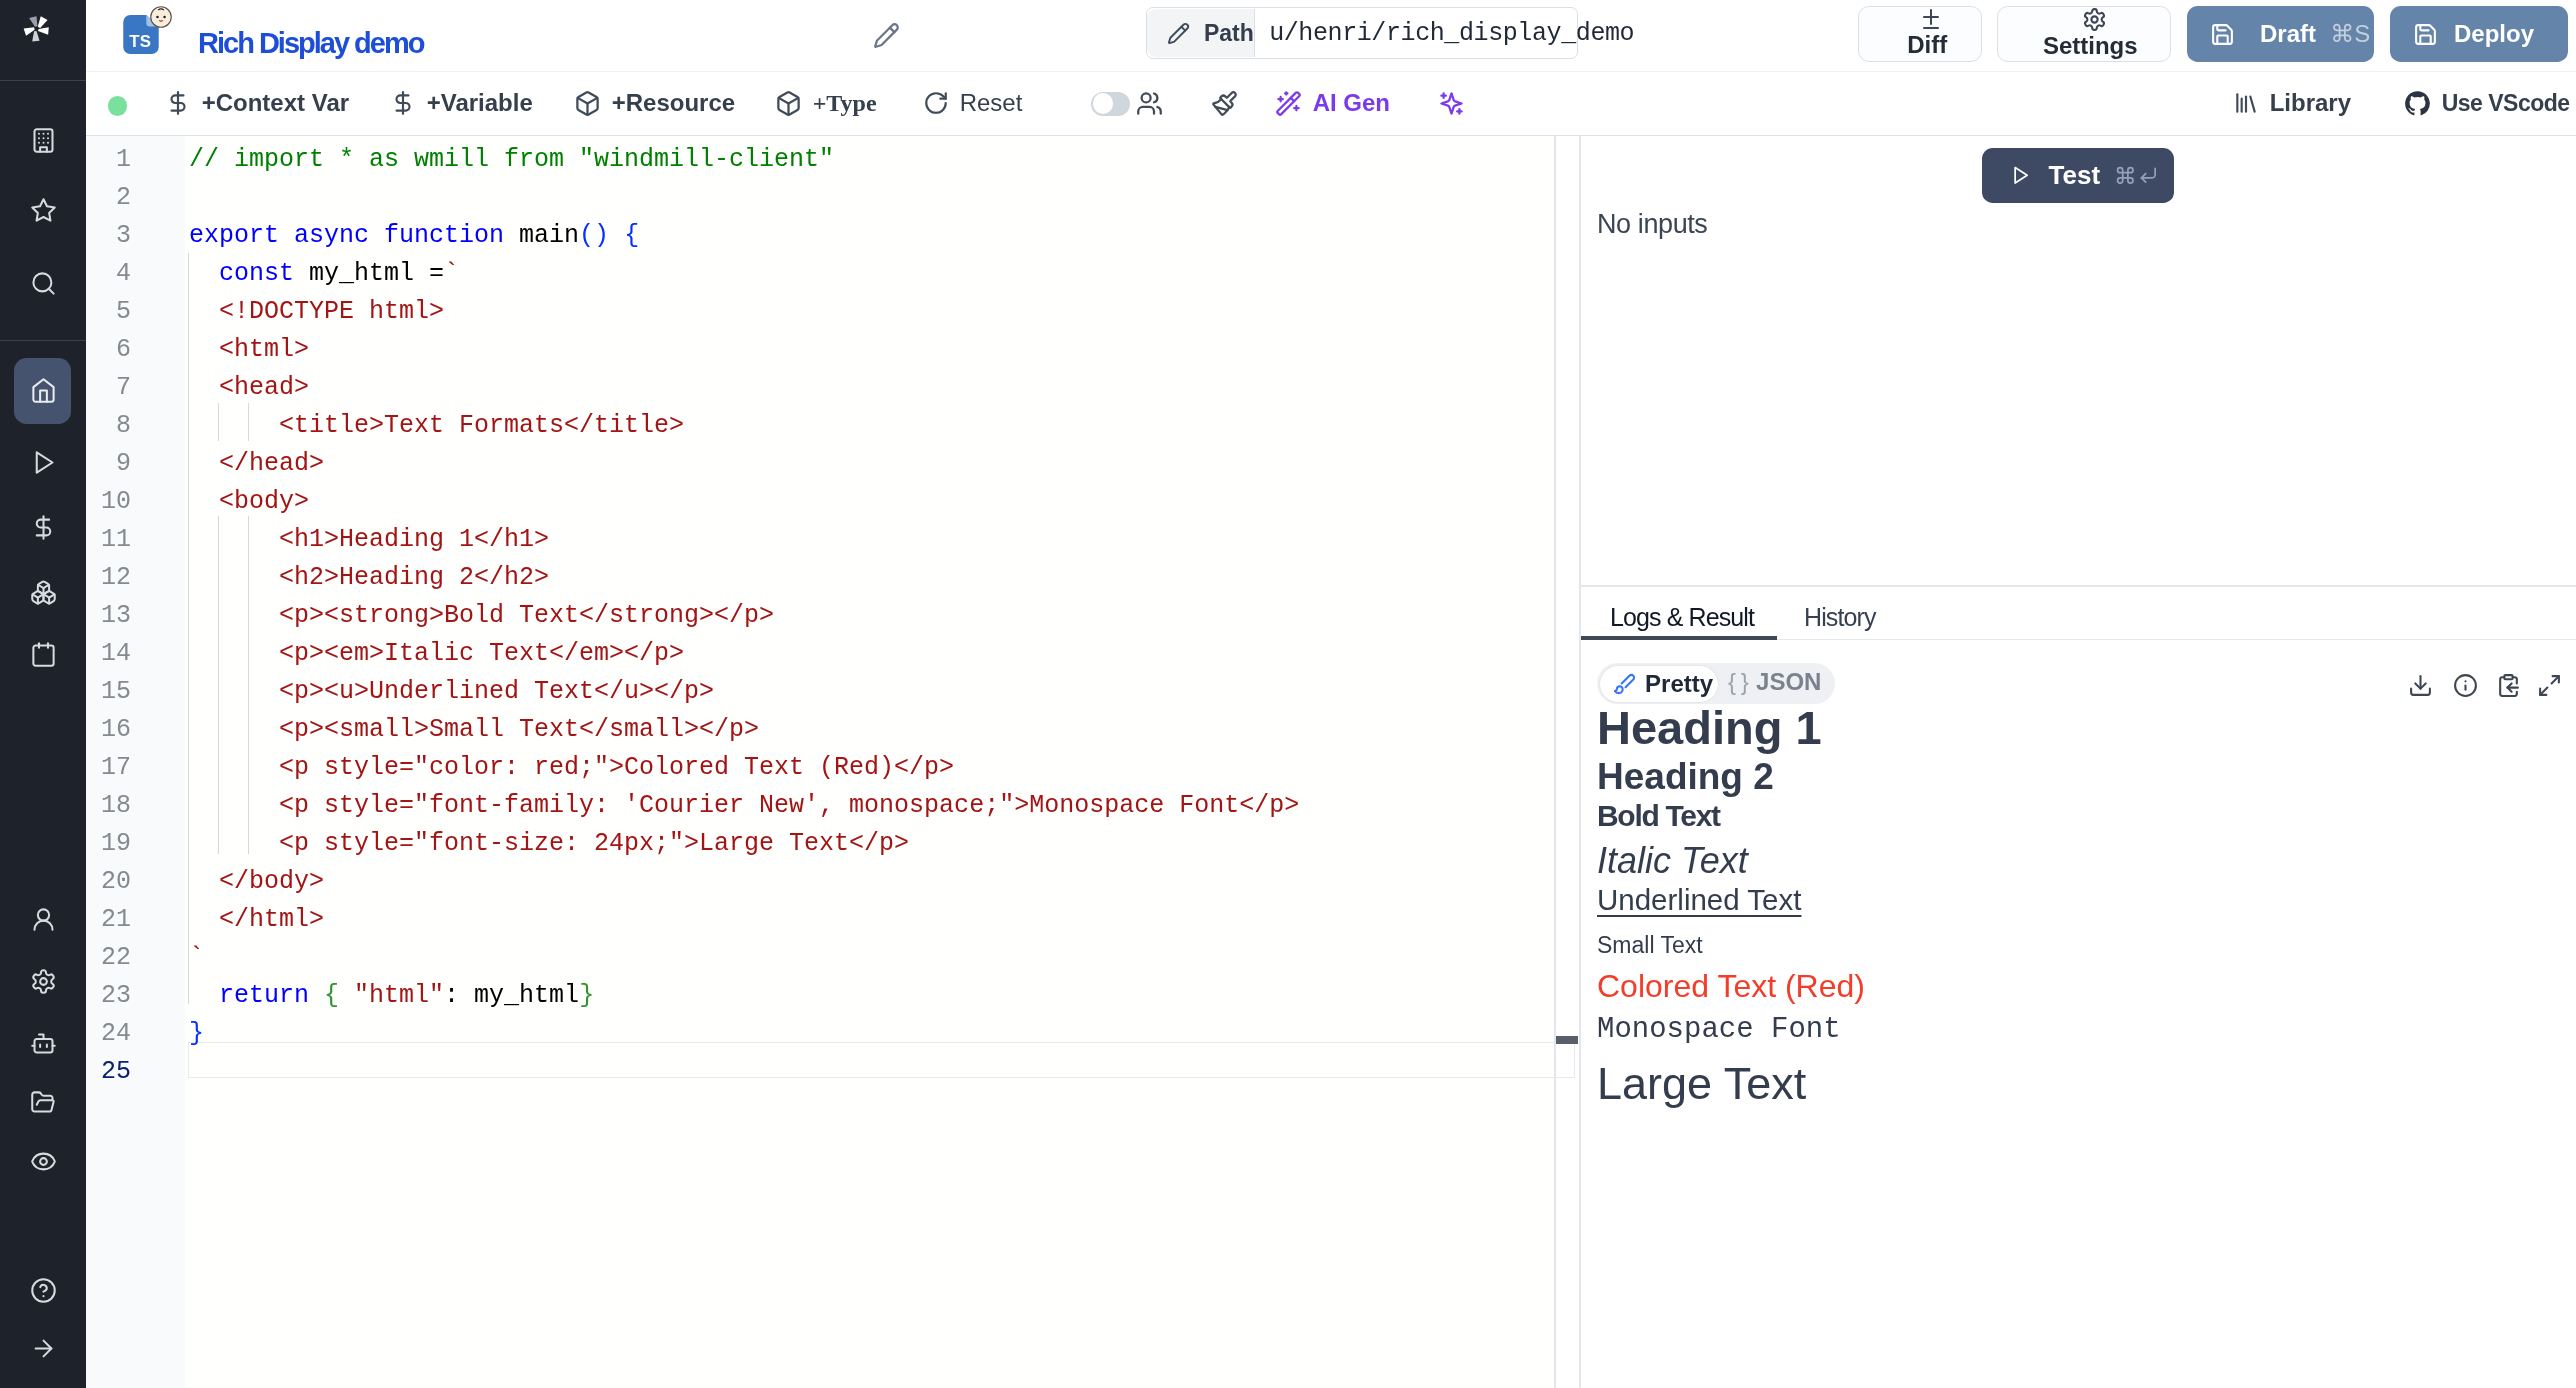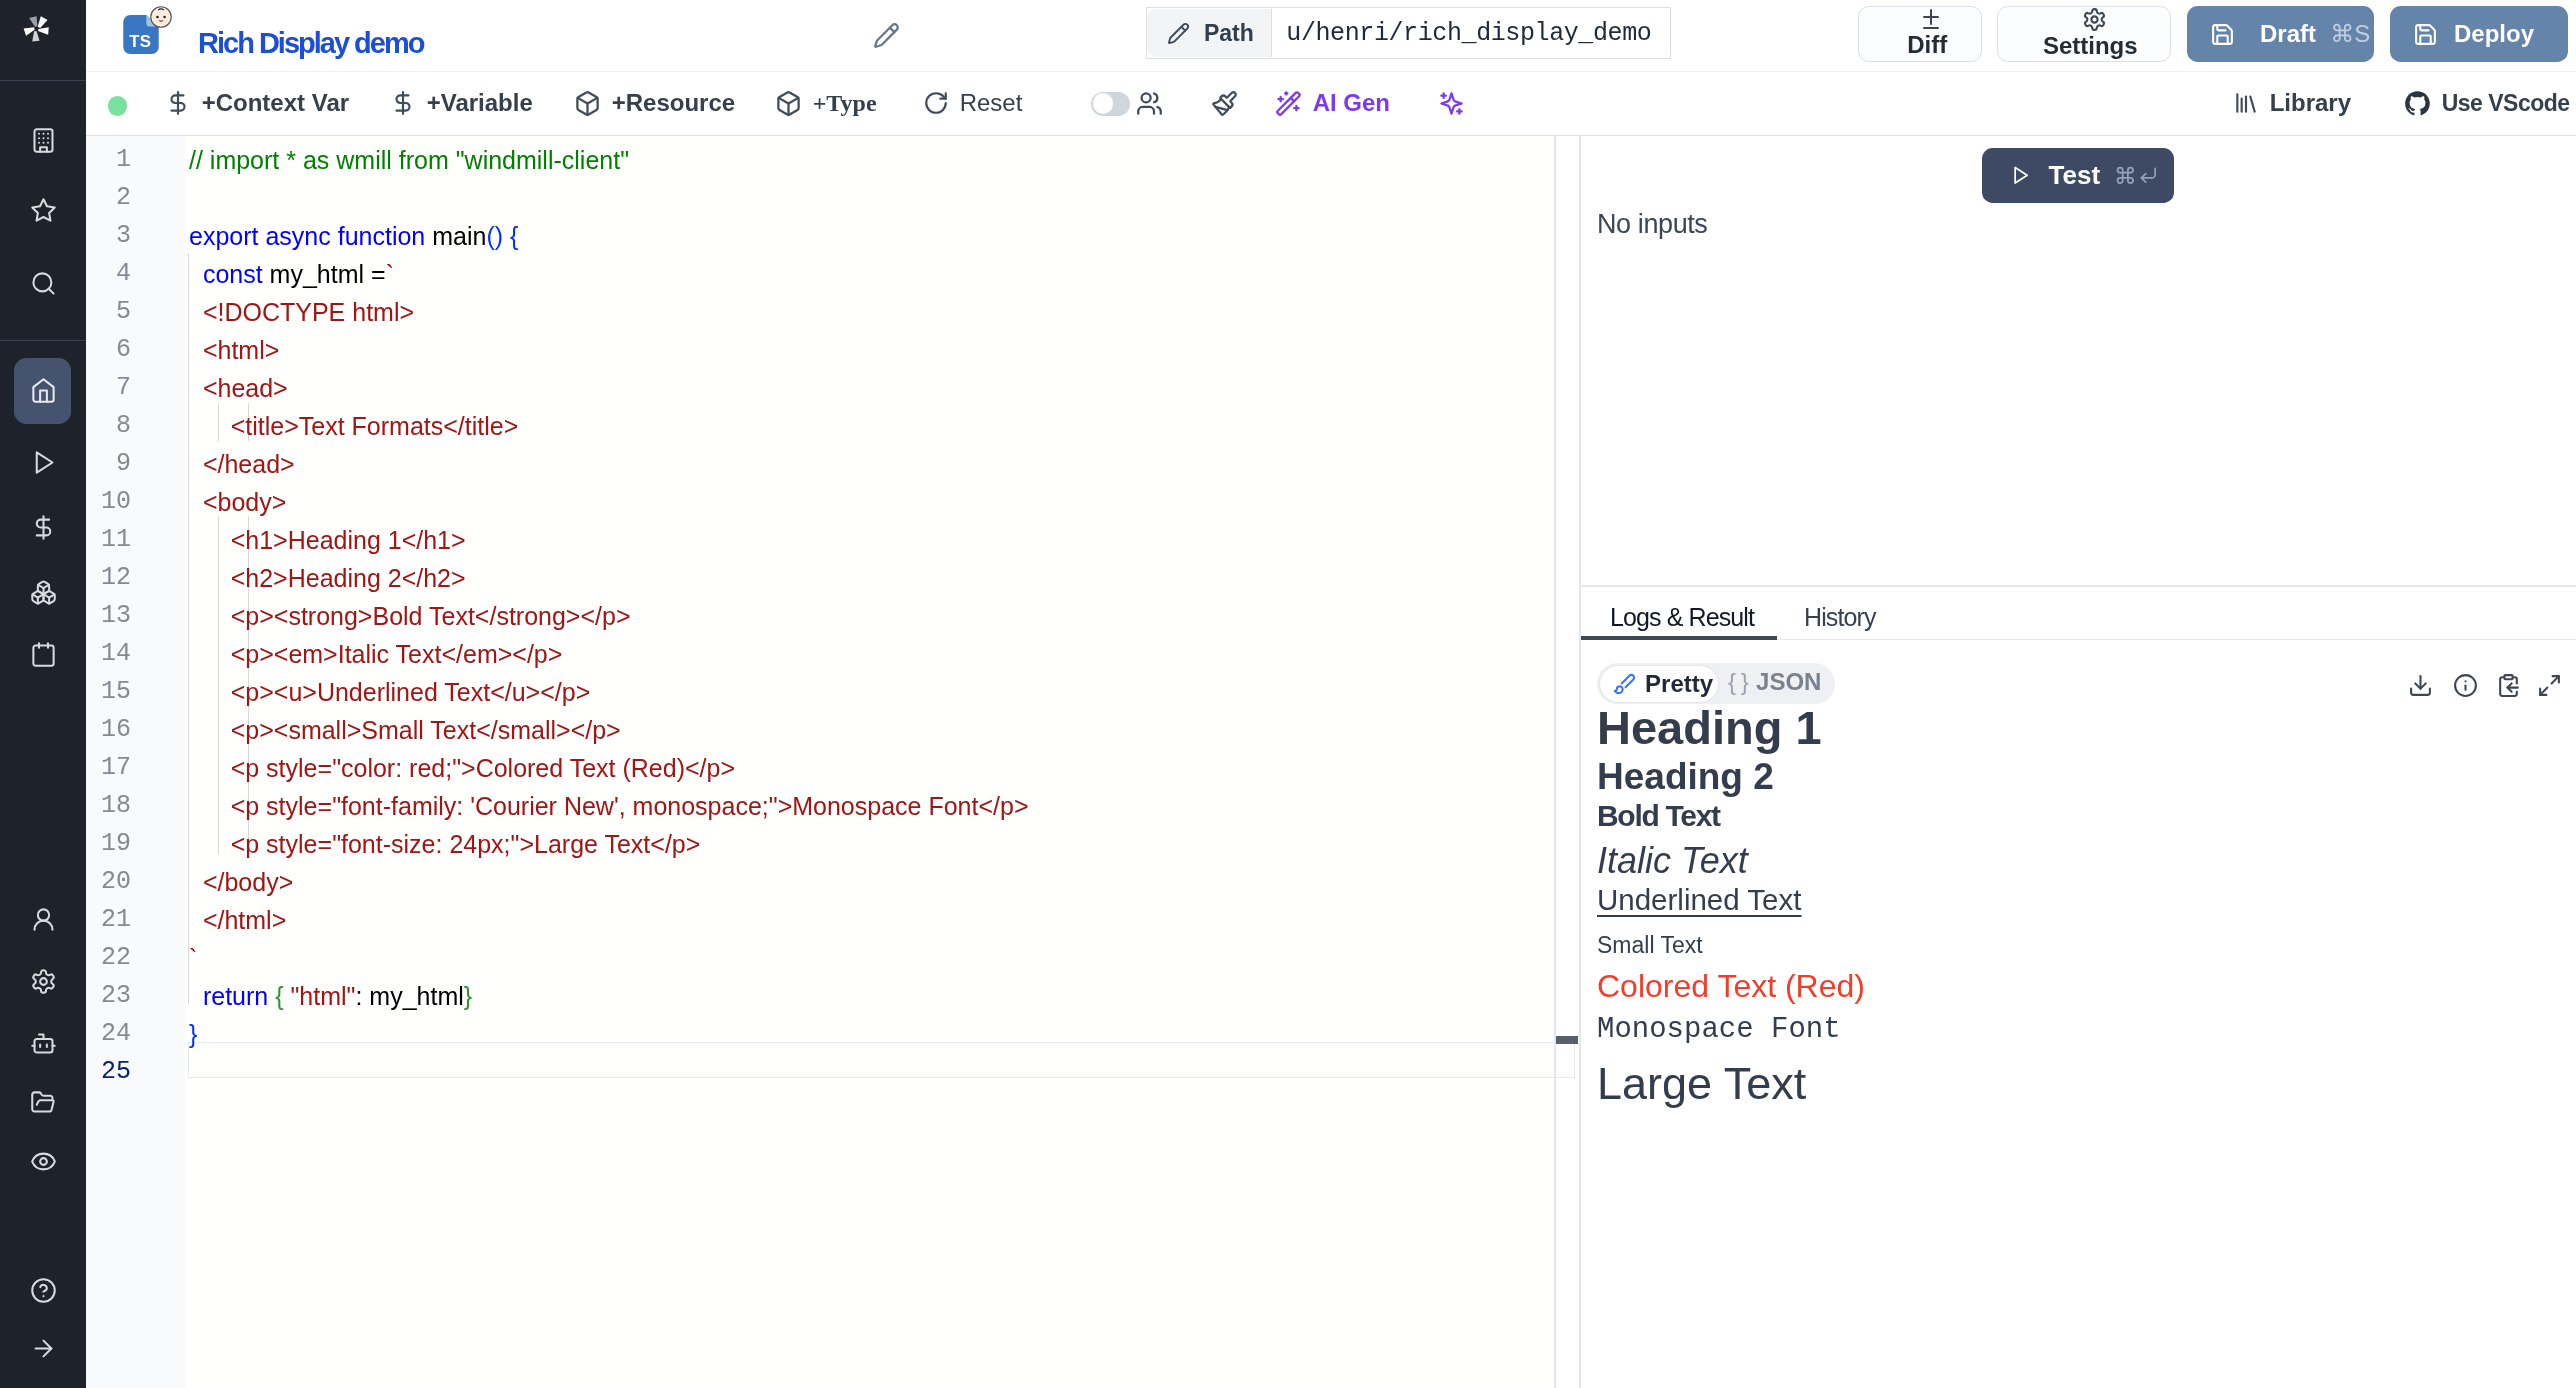--- a/index.html
+++ b/index.html
@@ -9,35 +9,35 @@
   
   #sidebar { position:absolute; left:0; top:0; width:86px; height:1388px; background:#1e232b; z-index:30; }
   #sidebar .sep { position:absolute; left:0; width:86px; height:0.9px; background:#3a414d; }
   .sicon { position:absolute; left:29.5px; width:27px; height:27px; }
   #homebox { position:absolute; left:14.3px; top:358px; width:57px; height:66px; background:#46536f; border-radius:12.5px; }
   
   #row1 { position:absolute; left:0; top:0; width:2576px; height:72px; background:#fff; border-bottom:0.9px solid #f0f2f4; }
   #tsicon { position:absolute; left:123px; top:15px; width:36px; height:39px; }
   #title { position:absolute; left:198px; top:27px; font-size:29px; font-weight:bold; color:#1d4ed8; letter-spacing:-2px;}
   #pencil1 { position:absolute; left:873px; top:22.4px; }
-  #pathgrp { position:absolute; left:1146px; top:7.2px; width:525px; height:52px; border:1.8px solid #dadfe5; border-radius:0; background:#fff; display:flex; align-items:center; }
+  #pathgrp { position:absolute; left:1146px; top:7.2px; width:432px; height:52px; border:1.8px solid #dadfe5; border-radius:7px; background:#fff; display:flex; align-items:center; }
   #pathlabel { width:125px; height:48px; background:#f2f4f6; border-right:1.8px solid #dadfe5; border-radius:9px 0 0 9px; display:flex; align-items:center; }
   #pathtext { font-family:"Liberation Mono", monospace; font-size:25px; color:#1f2937; margin-left:14.3px; letter-spacing:-0.4px;}
   .hbtn { position:absolute; top:6.3px; height:56px; border-radius:10.7px; display:flex; align-items:center; font-weight:bold; font-size:24px; }
   .hbtn.light { border:1.8px solid #dbe0e6; background:#fcfdfe; color:#242c38;flex-direction:column; }
   .hbtn.blue  { background:#6584a9; color:#fff; }
   
   #row2 { position:absolute; left:86px; top:72px; width:2490px; height:64px; background:#fff; border-bottom:1.8px solid #dde2e7; }
   .titem { position:absolute; top:0; height:62px; display:flex; align-items:center; gap:10.7px; color:#36404d; font-weight:600; font-size:24px; white-space:nowrap; }
   .titem svg { flex:0 0 auto; }
   
   #editor { position:absolute; left:86px; top:136px; width:1468px; height:1252px; background:#fffffe; }
   #gutterbg { position:absolute; left:0; top:0; width:99px; height:1252px; background:#f8fafc; }
   #linenos { position:absolute; left:0px; top:4.5px; width:45px; font-family:"Liberation Mono", monospace; font-size:25px; line-height:38px; color:#848a90; text-align:right; white-space:pre; }
-  #code { position:absolute; left:103px; top:4.5px; font-family:Liberation Sans, sans-serif; font-size:25px; line-height:38px; color:#000; white-space:pre; }
+  #code { position:absolute; left:103px; top:4.5px; font-family:Liberation Mono, monospace; font-size:25px; line-height:38px; color:#000; white-space:pre; }
   #code .c { color:#008000; }
   #code .k { color:#0000ff; }
   #code .s { color:#a31515; }
   #code .b1 { color:#0431fa; }
   #code .b2 { color:#319331; }
   .guide { position:absolute; width:0.9px; background:#d8d8d8; }
   #curline { position:absolute; left:102px; top:906px; width:1387px; height:36px; border:1.8px solid #e7e9ec; }
   #cursmark { position:absolute; left:1470px; top:900px; width:21.5px; height:8px; background:#585f6b; }
   
   #vd1 { position:absolute; left:1554px; top:136px; width:1.8px; height:1252px; background:#e3e7ec; }

